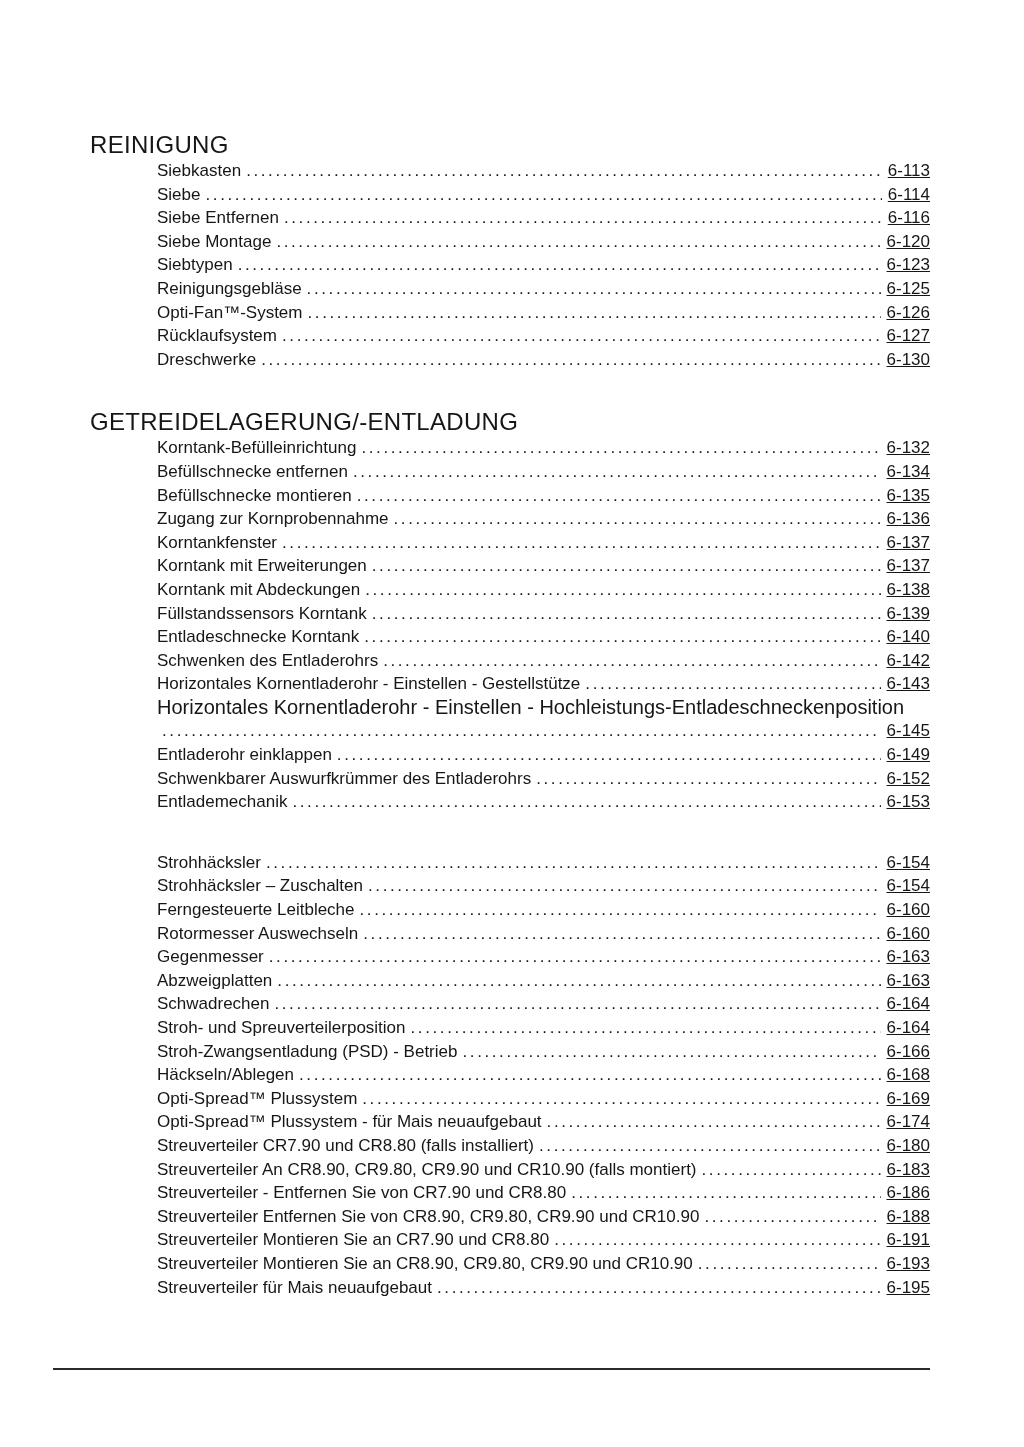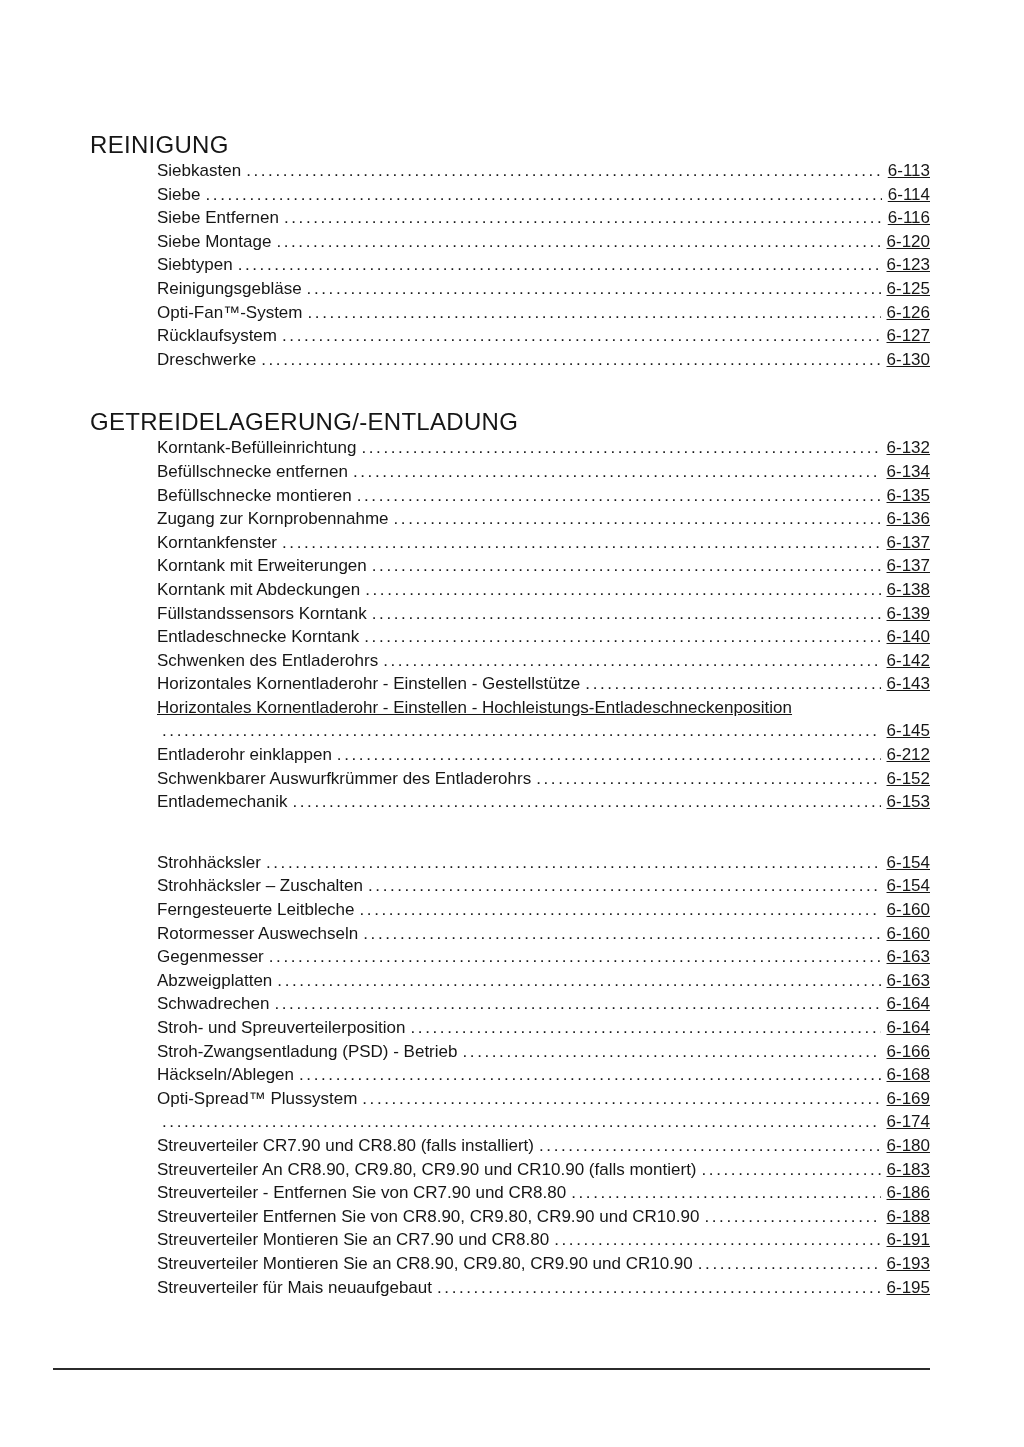--- a/index.html
+++ b/index.html
@@ -43,23 +43,22 @@
     display: flex;
     align-items: flex-start;
     font-size: 17px;
     line-height: 23.6px;
   }
   .entry-title {
     white-space: nowrap;
     flex: 0 0 auto;
   }
   .entry-title-block {
-    font-size: 17px;
+    font-size: 20px;
     line-height: 23.6px;
-    text-decoration: underline;
   }
   .leader {
     flex: 1 1 auto;
     min-width: 0;
     overflow: hidden;
     white-space: nowrap;
     letter-spacing: 2.6px;
     margin: 0 6px 0 5px;
   }
   .entry-page {
@@ -193,21 +192,21 @@
             <span class="entry-page">6-143</span>
           </div>
           <div class="entry-title-block">Horizontales Kornentladerohr - Einstellen - Hochleistungs-Entladeschneckenposition</div>
           <div class="entry-row">
             <span class="leader">................................................................................................................................................................................................................................................</span>
             <span class="entry-page">6-145</span>
           </div>
           <div class="entry-row">
             <span class="entry-title">Entladerohr einklappen</span>
             <span class="leader">................................................................................................................................................................................................................................................</span>
-            <span class="entry-page">6-212</span>
+            <span class="entry-page">6-149</span>
           </div>
           <div class="entry-row">
             <span class="entry-title">Schwenkbarer Auswurfkrümmer des Entladerohrs</span>
             <span class="leader">................................................................................................................................................................................................................................................</span>
             <span class="entry-page">6-152</span>
           </div>
           <div class="entry-row">
             <span class="entry-title">Entlademechanik</span>
             <span class="leader">................................................................................................................................................................................................................................................</span>
             <span class="entry-page">6-153</span>
@@ -265,20 +264,21 @@
             <span class="entry-title">Häckseln/Ablegen</span>
             <span class="leader">................................................................................................................................................................................................................................................</span>
             <span class="entry-page">6-168</span>
           </div>
           <div class="entry-row">
             <span class="entry-title">Opti-Spread™ Plussystem</span>
             <span class="leader">................................................................................................................................................................................................................................................</span>
             <span class="entry-page">6-169</span>
           </div>
           <div class="entry-row">
+            <span class="entry-title">Opti-Spread™ Plussystem - für Mais neuaufgebaut</span>
             <span class="leader">................................................................................................................................................................................................................................................</span>
             <span class="entry-page">6-174</span>
           </div>
           <div class="entry-row">
             <span class="entry-title">Streuverteiler CR7.90 und CR8.80 (falls installiert)</span>
             <span class="leader">................................................................................................................................................................................................................................................</span>
             <span class="entry-page">6-180</span>
           </div>
           <div class="entry-row">
             <span class="entry-title">Streuverteiler An CR8.90, CR9.80, CR9.90 und CR10.90 (falls montiert)</span>

